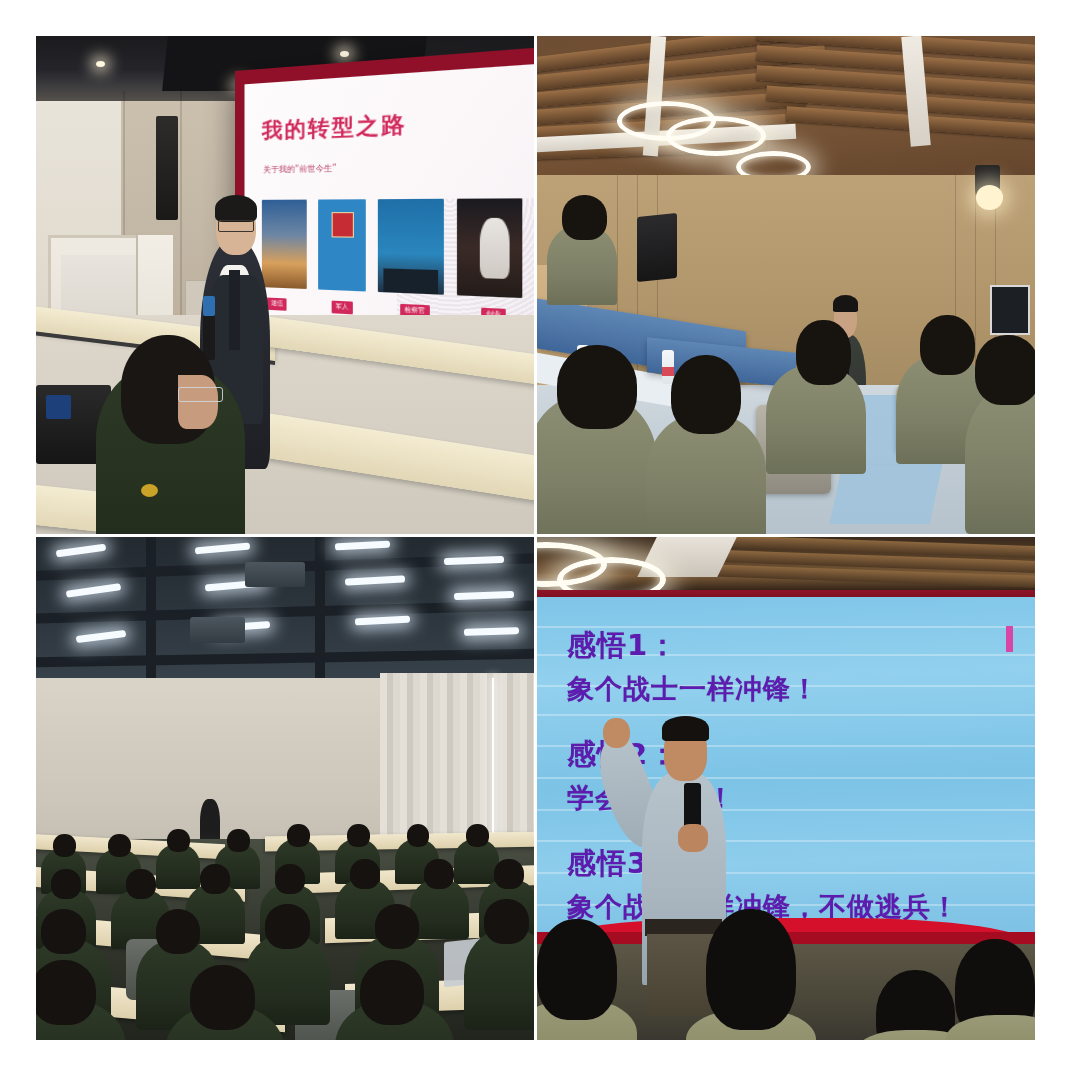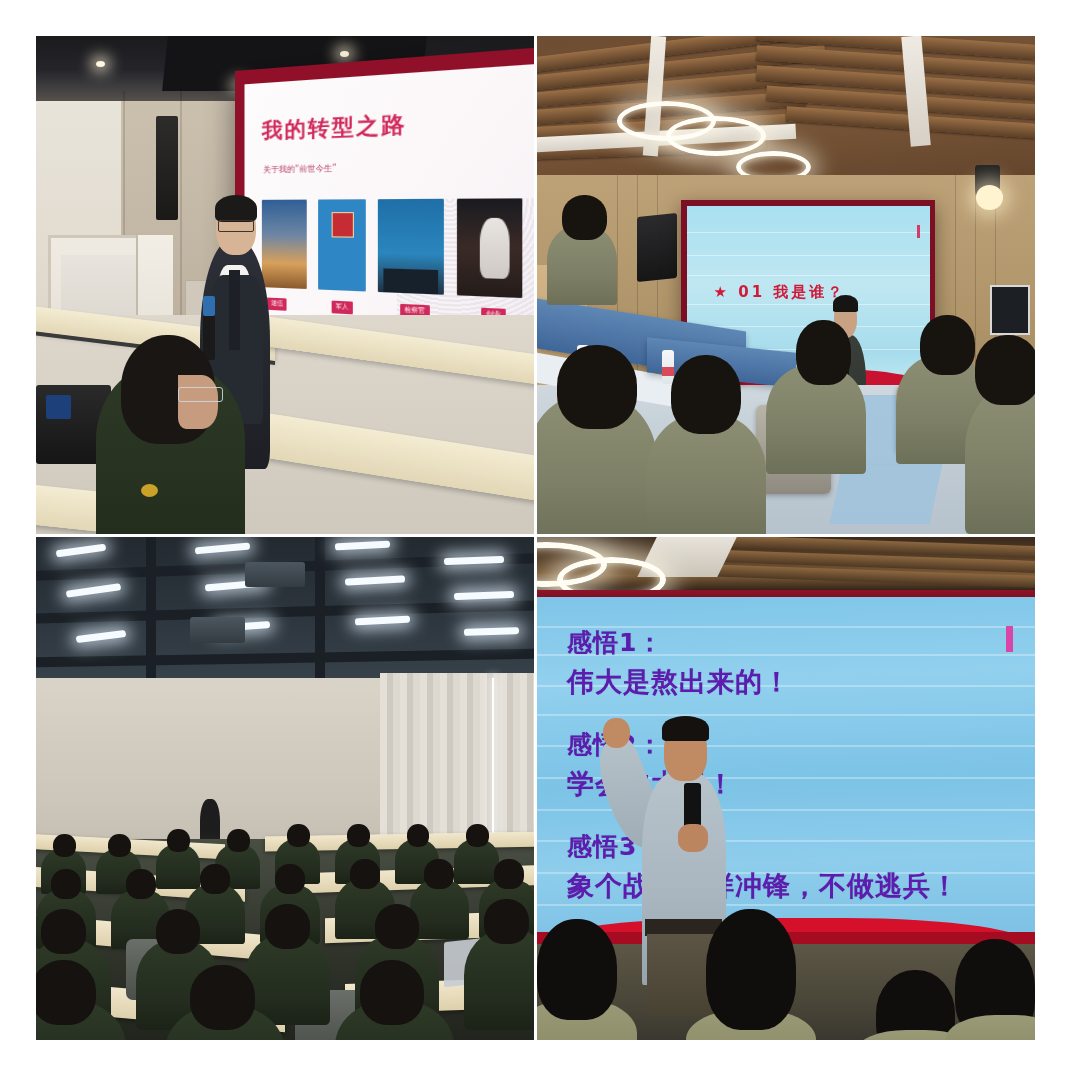--- a/index.html
+++ b/index.html
@@ -212,21 +212,21 @@
   .p4-ring{position:absolute;border-radius:50%;border:6px solid #fffdf4;
      box-shadow:0 0 24px 9px rgba(255,250,228,.6),inset 0 0 10px rgba(255,250,230,.85);}
   .p4-redstrip{position:absolute;left:0;top:10.5%;width:100%;height:3%;
      background:linear-gradient(180deg,#8f1328,#6c0c1d);}
   .p4-screen{position:absolute;left:0;top:12%;width:100%;height:70%;
      background:linear-gradient(178deg,#7fc5e8 0%,#92d0ee 24%,#7cc3e6 52%,#8ecdec 74%,#7abfe3 100%);
      overflow:hidden;}
   .p4-sl{position:absolute;left:0;width:100%;height:2px;background:rgba(255,255,255,.30);}
   .p4-textbox{position:absolute;left:6%;top:8%;width:88%;}
   .p4-line{color:#5d1bb0;font-weight:700;text-shadow:0 0 1px rgba(0,0,0,.25);white-space:nowrap;}
-  .p4-lineA{font-size:25px;letter-spacing:1px;margin-bottom:5px;}
+  .p4-lineA{font-size:29px;letter-spacing:1px;margin-bottom:5px;}
   .p4-lineB{font-size:27px;letter-spacing:1px;margin-bottom:28px;}
   .p4-marker{position:absolute;right:4.5%;top:8%;width:7px;height:26px;background:#d946a5;}
   .p4-redwave{position:absolute;left:0;bottom:0;width:100%;height:9%;
      background:#d4102a;border-radius:38% 38% 0 0 / 90% 90% 0 0;}
   .p4-redwave2{position:absolute;left:0;bottom:0;width:100%;height:5%;background:#a50c22;}
   .p4-stagewall{position:absolute;left:0;top:81%;width:100%;height:19%;
      background:linear-gradient(180deg,#5c5746 0%,#4a4638 60%,#3a3730 100%);}
   .p4-spk-body{position:absolute;left:21%;top:47%;width:17%;height:42%;
      background:linear-gradient(180deg,#b7c3cb 0%,#a9b6bf 58%,#96a4ad 100%);
      border-radius:36% 36% 2% 2%;}
@@ -345,33 +345,20 @@
     <div class="p2-wallslat" style="left:20%;"></div>
     <div class="p2-wallslat" style="left:24%;"></div>
     <div class="p2-wallslat" style="left:84%;"></div>
     <div class="p2-wallslat" style="left:88%;"></div>
     <div class="p2-wallslat" style="left:92%;"></div>
     <div class="p2-door"></div>
     <div class="p2-spk"></div>
     <div class="p2-spotlight"></div>
     <div class="p2-spotglow"></div>
 
-    <div class="p2-screenframe">
-      <div class="p2-screen">
-        <div class="p2-scanline" style="top:14%"></div>
-        <div class="p2-scanline" style="top:26%"></div>
-        <div class="p2-scanline" style="top:37%"></div>
-        <div class="p2-scanline" style="top:52%"></div>
-        <div class="p2-scanline" style="top:64%"></div>
-        <div class="p2-scanline" style="top:76%"></div>
-        <div class="p2-marker"></div>
-        <div class="p2-slide-text">★ 01  我是谁？</div>
-        <div class="p2-redwave"></div>
-      </div>
-    </div>
 
     <div class="p2-pres-body"></div>
     <div class="p2-pres-head"></div>
     <div class="p2-pres-hair"></div>
     <div class="p2-pres-mic"></div>
 
     <div class="p2-floor"></div>
     <div class="p2-floorblue" style="left:52%;top:72%;width:24%;height:14%;transform:skewX(-16deg);"></div>
     <div class="p2-floorblue" style="left:60%;top:86%;width:20%;height:12%;transform:skewX(-12deg);"></div>
     <div class="p2-monitor"></div>
@@ -512,21 +499,21 @@
       <div class="p4-sl" style="top:42%"></div>
       <div class="p4-sl" style="top:51%"></div>
       <div class="p4-sl" style="top:60%"></div>
       <div class="p4-sl" style="top:69%"></div>
       <div class="p4-sl" style="top:78%"></div>
       <div class="p4-sl" style="top:87%"></div>
       <div class="p4-marker"></div>
 
       <div class="p4-textbox">
         <div class="p4-line p4-lineA">感悟1：</div>
-        <div class="p4-line p4-lineB">伟大是熬出来的！</div>
+        <div class="p4-line p4-lineB">象个战士一样冲锋！</div>
         <div class="p4-line p4-lineA">感悟2：</div>
         <div class="p4-line p4-lineB">学会抱大腿！</div>
         <div class="p4-line p4-lineA">感悟3：</div>
         <div class="p4-line p4-lineB">象个战士一样冲锋，不做逃兵！</div>
       </div>
 
       <div class="p4-redwave"></div>
       <div class="p4-redwave2"></div>
     </div>
 

